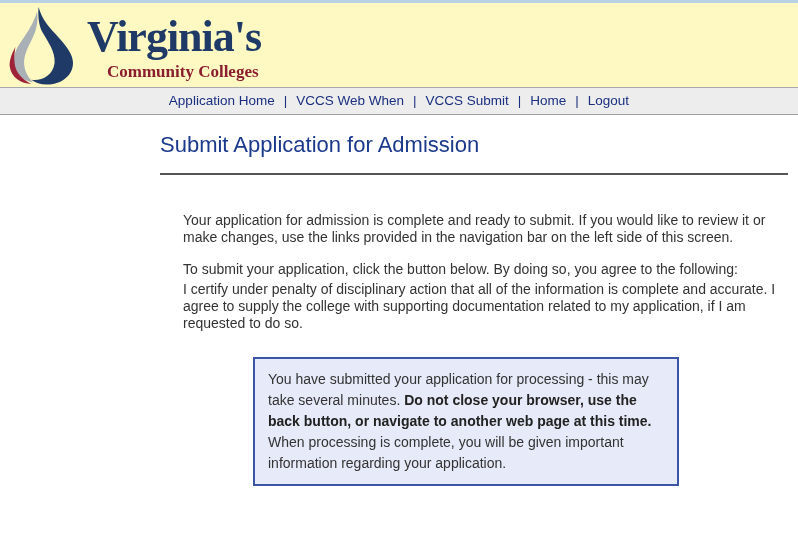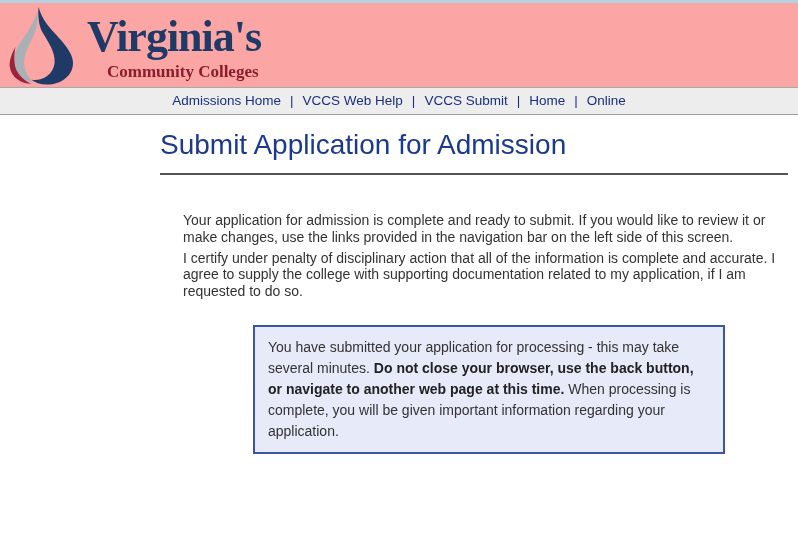--- a/index.html
+++ b/index.html
@@ -2,51 +2,51 @@
 <html><head>
 <meta charset="utf-8">
 <style>
   * { margin: 0; padding: 0; box-sizing: border-box; }
   html, body { width: 798px; height: 535px; background: #ffffff; overflow: hidden; }
   body { font-family: "Liberation Sans", sans-serif; color: #333333; }
 
   .top-accent { height: 3px; background: #b8cfe4; width: 100%; }
 
   
-  .header { height: 84px; background: #fca5a5; position: relative; }
+  .header { height: 84px; background: #fef9c3; position: relative; }
   .logo { position: absolute; left: 5px; top: 4px; display: flex; align-items: flex-start; }
   .logo svg { width: 80px; height: 80px; display: block; }
   .logo-text { margin-left: 2px; margin-top: 8px; font-family: "Liberation Serif", serif; }
   .brand-line1 { font-size: 44px; font-weight: bold; color: #1f3a66; line-height: 44px; letter-spacing: -1px; }
   .brand-line2 { font-size: 17px; font-weight: bold; color: #8a1e2c; line-height: 22px; margin-left: 20px; margin-top: 2px; letter-spacing: 0px; }
 
   
   .navbar {
     height: 28px; background: #ededed;
     border-top: 1px solid #a9a9a9; border-bottom: 1px solid #a0a0a0;
     text-align: center; line-height: 26px; font-size: 13.5px;
   }
   .navbar a { color: #1a2f80; text-decoration: none; cursor: pointer; }
   .navbar .sep { color: #1a2f80; margin: 0 9px; font-weight: normal; }
 
   
   .main { padding-left: 160px; }
-  .page-title { margin-top: 15px; font-size: 28px; font-weight: normal; color: #1b3a8c; line-height: 30px; }
+  .page-title { margin-top: 15px; font-size: 22px; font-weight: normal; color: #1b3a8c; line-height: 30px; }
   .title-divider { margin-top: 13px; width: 628px; height: 2px; background: #555555; border: none; }
 
   .content-inner { padding-left: 23px; }
   .content-inner p { width: 615px; font-size: 14px; line-height: 1.2; color: #333333; }
   .p-intro { margin-top: 37px; }
   .p-instruct { margin-top: 15px; }
   .p-certify { margin-top: 4px; }
 
   
   .notice-box {
     margin-top: 25px; margin-left: 70px;
-    width: 472px; min-height: 122px;
+    width: 426px; min-height: 122px;
     background: #e7eaf8; border: 2px solid #3b54a5;
     padding: 10px 13px; font-size: 14px; line-height: 21px; color: #333333;
   }
   .notice-box strong { font-weight: bold; color: #222222; }
 </style>
 </head>
 <body>
 
 <div class="page">
 
@@ -60,28 +60,29 @@
         <path fill="#1f3a66" d="M42,0 C46,16 56,26 67,38 C78,50 85,60 85,70 C85,86 70,97 52,97 C44,97 38,95 33,91 C45,93 60,86 62,70 C63,56 54,44 47,32 C42,23 41,10 42,0 Z"></path>
       </svg>
       <div class="logo-text">
         <div class="brand-line1">Virginia's</div>
         <div class="brand-line2">Community Colleges</div>
       </div>
     </div>
   </header>
 
   <nav class="navbar">
-    <a>Admissions Home</a><span class="sep">|</span><a>VCCS Web Help</a><span class="sep">|</span><a>VCCS Submit</a><span class="sep">|</span><a>Home</a><span class="sep">|</span><a>Online</a>
+    <a>Application Home</a><span class="sep">|</span><a>VCCS Web When</a><span class="sep">|</span><a>VCCS Submit</a><span class="sep">|</span><a>Home</a><span class="sep">|</span><a>Logout</a>
   </nav>
 
   <main class="main">
     <h1 class="page-title">Submit Application for Admission</h1>
     <div class="title-divider"></div>
 
     <div class="content-inner">
       <p class="p-intro">Your application for admission is complete and ready to submit. If you would like to review it or make changes, use the links provided in the navigation bar on the left side of this screen.</p>
+      <p class="p-instruct">To submit your application, click the button below. By doing so, you agree to the following:</p>
       <p class="p-certify">I certify under penalty of disciplinary action that all of the information is complete and accurate. I agree to supply the college with supporting documentation related to my application, if I am requested to do so.</p>
 
       <div class="notice-box"><span>You have submitted your application for processing - this may take several minutes. </span><strong>Do not close your browser, use the back button, or navigate to another web page at this time.</strong><span> When processing is complete, you will be given important information regarding your application.</span></div>
     </div>
   </main>
 
 </div>
 
 </body></html>

